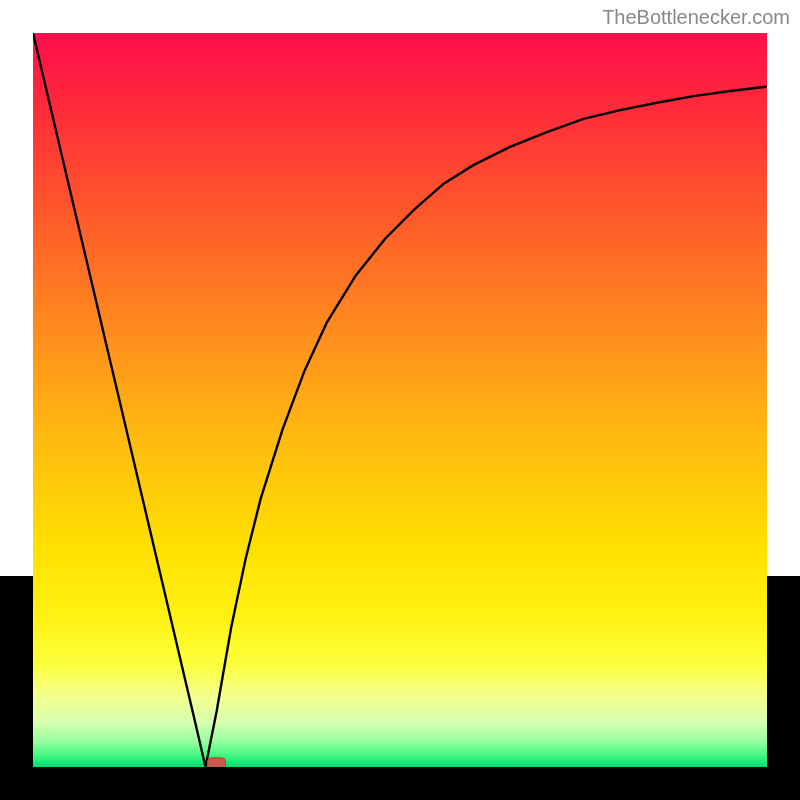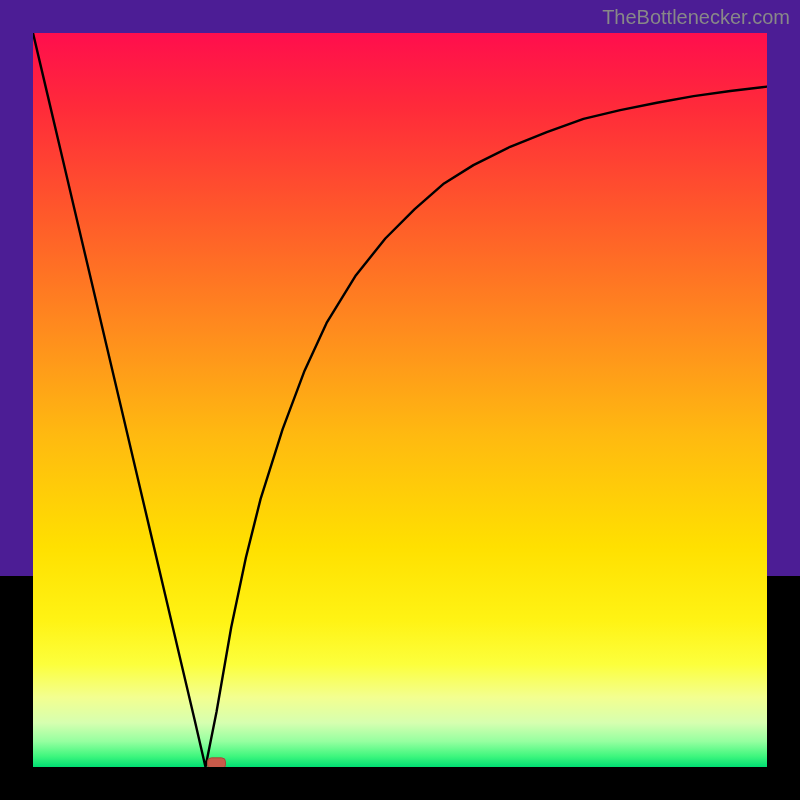--- a/index.html
+++ b/index.html
@@ -7,21 +7,21 @@
     padding: 0;
     width: 800px;
     height: 800px;
     background: #000;
     overflow: hidden;
   }
   .frame {
     position: relative;
     width: 800px;
     height: 576px;
-    background: #4c1d95;
+    background: #ffffff;
   }
   .plot-area {
     position: absolute;
     left: 33px;
     top: 33px;
     width: 734px;
     height: 734px;
     overflow: hidden;
   }
   .gradient {

